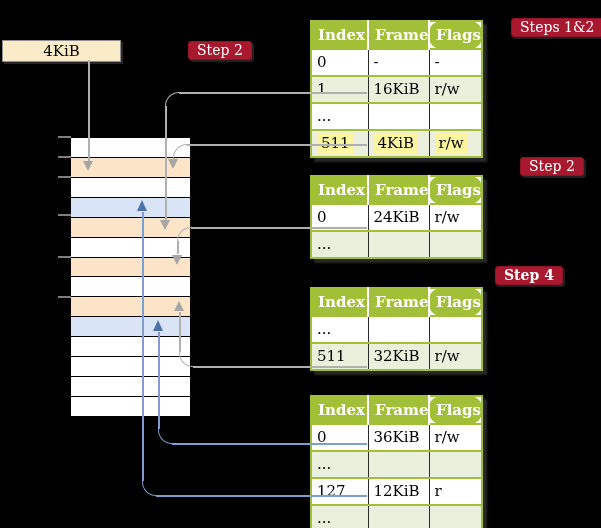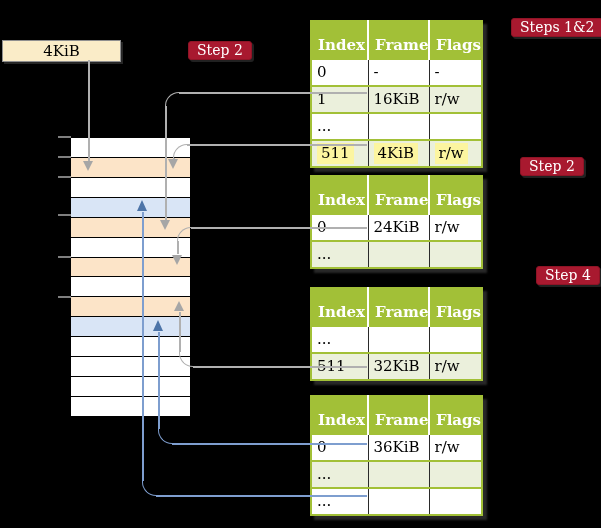--- a/index.html
+++ b/index.html
@@ -17,45 +17,45 @@
   
   .badge{
     position:absolute;background:#a8192f;color:#fff;
     font-size:14px;line-height:17px;padding:0 8px;border-radius:3px;
     border:1px solid #8f1426;box-shadow:2px 2px 0 rgba(110,110,110,.3);
     white-space:nowrap;
   }
   #badge-step0{left:188px;top:41px;}
   #badge-steps12{left:511px;top:18px;}
   #badge-step3{left:520px;top:157px;}
-  #badge-step4{left:536px;top:266px;}
+  #badge-step4{left:495px;top:266px;font-weight:bold;}
   
   .stack{
     position:absolute;left:70px;top:137px;width:119px;height:278px;
     border:1px solid #000;display:flex;flex-direction:column;z-index:1;
   }
   .stack > div{flex:1;border-bottom:1px solid #000;}
   .stack > div:last-child{border-bottom:none;}
   [data-tone="white"]{background:#ffffff;}
   [data-tone="peach"]{background:#fce4c8;}
   [data-tone="blue"]{background:#d9e5f6;}
   .tick{position:absolute;left:58px;width:13px;height:2px;background:#7f7f7f;z-index:2;}
   
   .pt{
     position:absolute;left:310px;width:171px;border-collapse:collapse;
     table-layout:fixed;background:#fff;z-index:2;
     box-shadow:4px 4px 2px rgba(115,115,115,.35);
     font-size:15px;color:#000;
   }
   .pt th{
     background:#a2c037;color:#fff;font-weight:bold;text-align:left;
-    padding:12px 0 2px 6px;height:22px;border-right:2px solid #fff;
+    padding:2px 0 2px 6px;height:22px;border-right:2px solid #fff;
     font-size:15px;
   }
-  .pt th:last-child{border-right:none;}
+  .pt th:last-child{border-right:none;border-radius:12px;}
   .pt td{
     padding:2px 0 2px 5px;height:21px;line-height:21px;
     border-right:1px solid #2a2a2a;border-top:2px solid #a2c037;
     background:#fff;overflow:hidden;white-space:nowrap;
   }
   .pt td:last-child{border-right:none;}
   .pt tbody tr:nth-child(even) td{background:#ebf0dc;}
   .pt{border:2px solid #a2c037;}
   .hl{background:#fcf5a0;padding:0 4px;display:inline-block;}
   #table1{top:20px;}
@@ -223,20 +223,25 @@
         <td>0</td>
         <td>36KiB</td>
         <td>r/w</td>
       </tr>
       <tr>
         <td>...</td>
         <td></td>
         <td></td>
       </tr>
       <tr>
+        <td>127</td>
+        <td>12KiB</td>
+        <td>r</td>
+      </tr>
+      <tr>
         <td>...</td>
         <td></td>
         <td></td>
       </tr>
     </tbody>
   </table>
 
   <div class="vline gray" style="left:88px;top:60px;height:101px"></div>
   <div class="arrow down gray2" style="left:83px;top:161px"></div>
 

